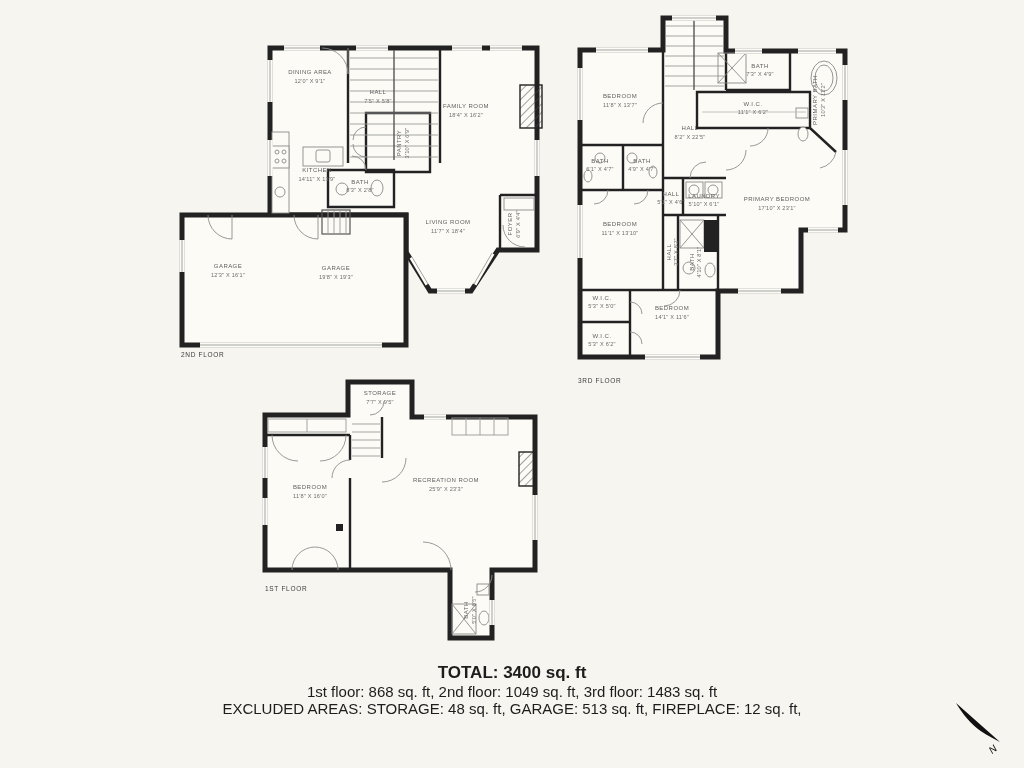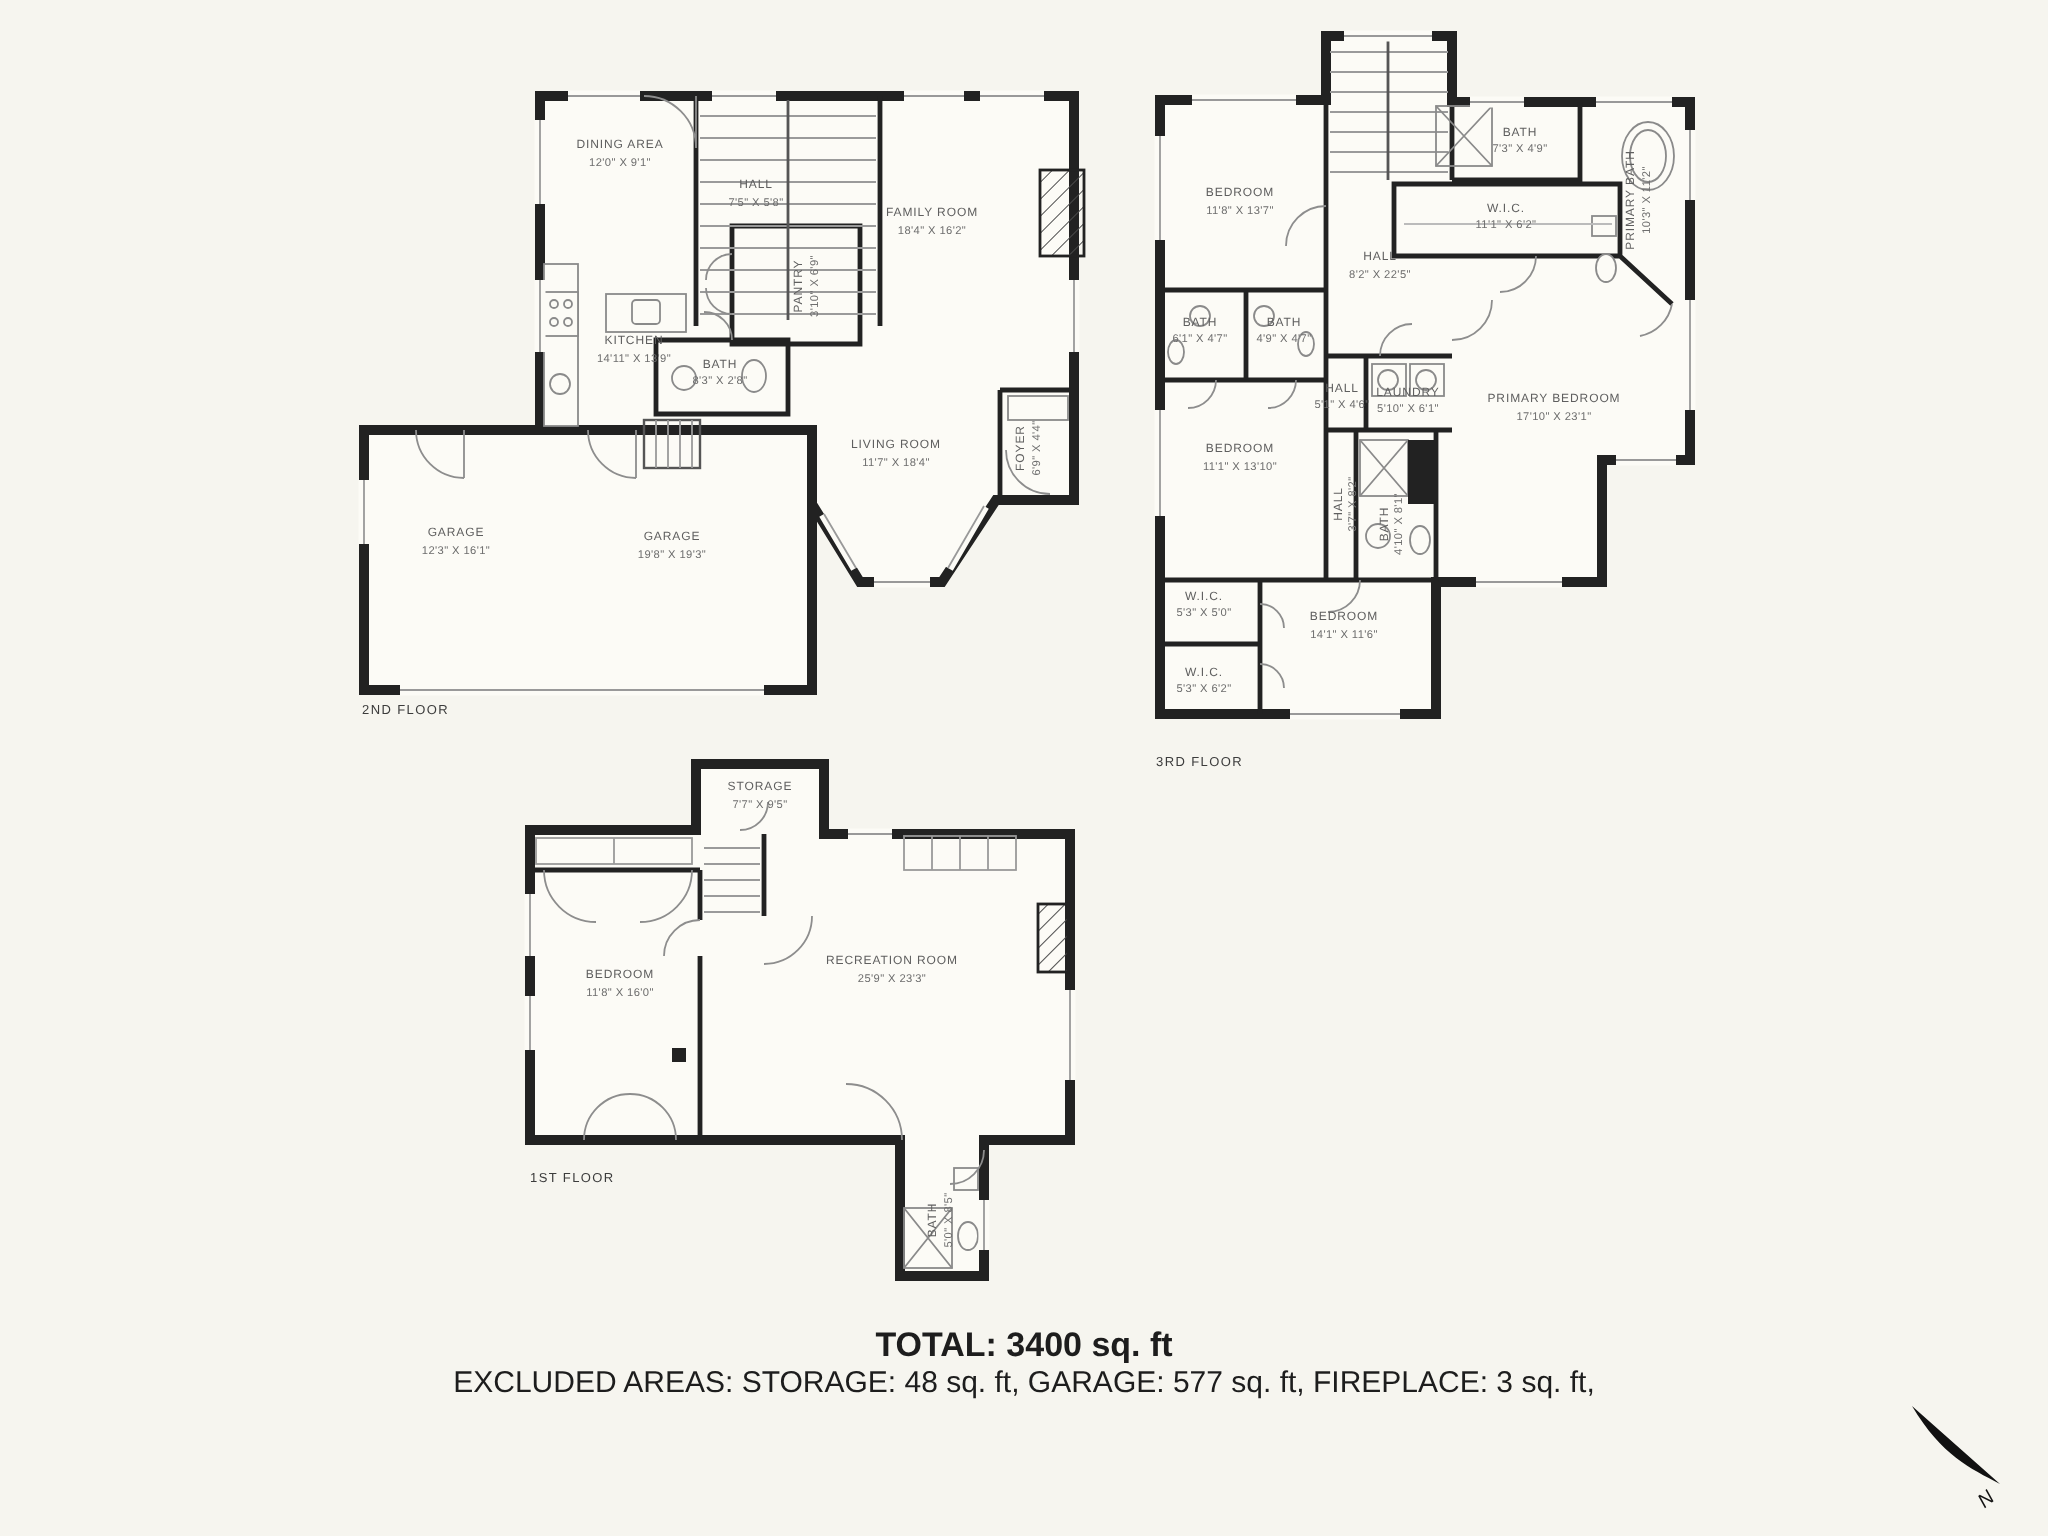--- a/index.html
+++ b/index.html
@@ -246,15 +246,16 @@
   </g>
 
   <g>
     <path d="M956,703 L1000,742 C985,734 971,728 956,703 Z" fill="#111"></path>
     <text class="ncompass" transform="translate(995,752) rotate(-40)">N</text>
   </g>
 </svg>
 
 <div class="summary">
   <div class="total">TOTAL: 3400 sq. ft</div>
-  <div>EXCLUDED AREAS: STORAGE: 48 sq. ft, GARAGE: 577 sq. ft, FIREPLACE: 3 sq. ft,</div>
+  <div>1st floor: 868 sq. ft, 2nd floor: 1049 sq. ft, 3rd floor: 1483 sq. ft</div>
+  <div>EXCLUDED AREAS: STORAGE: 48 sq. ft, GARAGE: 513 sq. ft, FIREPLACE: 12 sq. ft,</div>
 </div>
 </div>
 
 </body></html>

